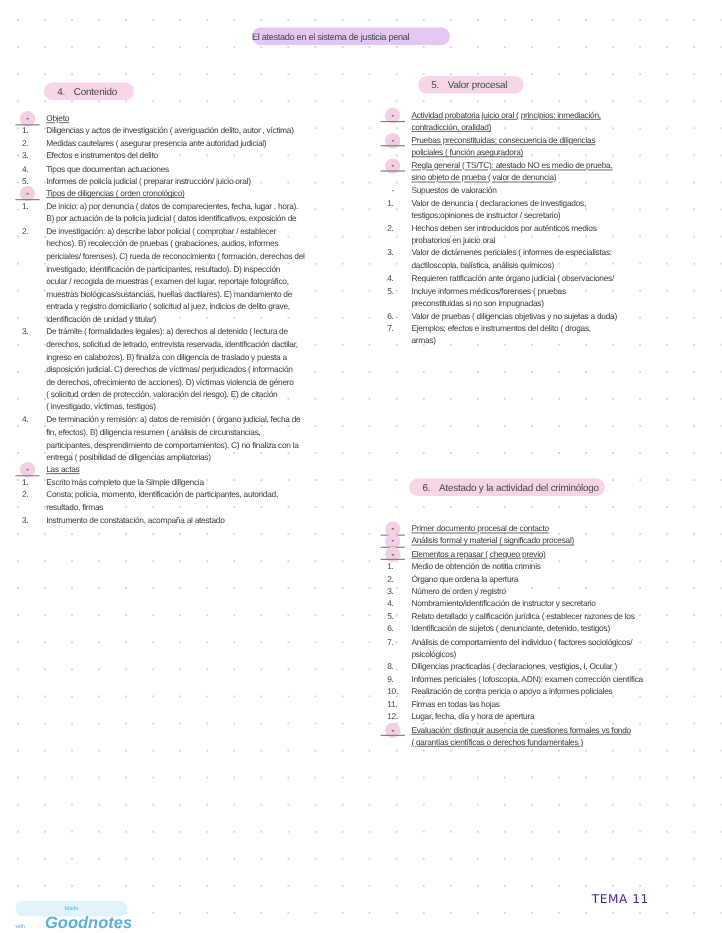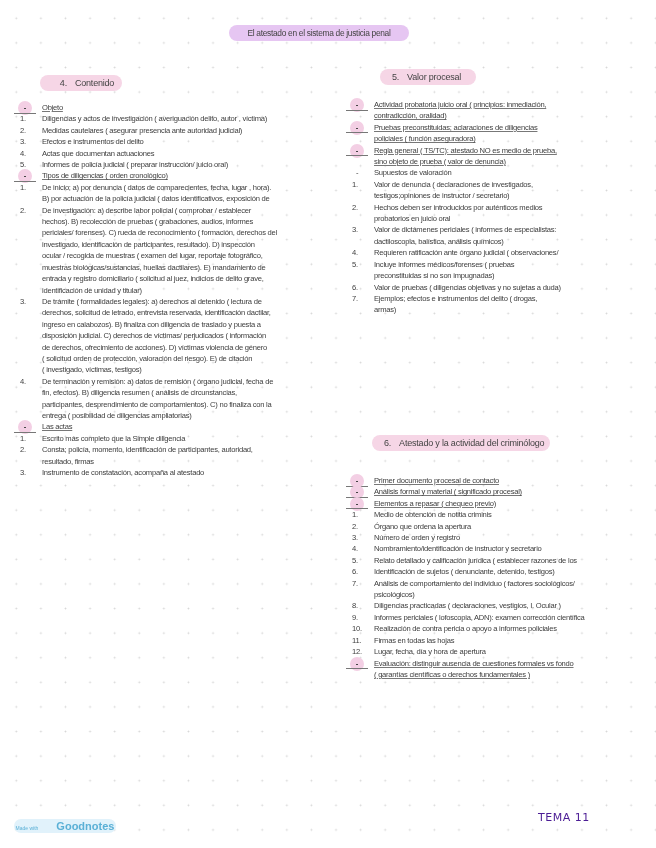--- a/index.html
+++ b/index.html
@@ -8,21 +8,21 @@
     background-color: #ffffff;
     background-image: radial-gradient(circle, #d6d6d6 0.8px, transparent 1.1px);
     background-size: 24.6px 24.6px;
     background-position: 4px 6px;
     font-family: "Liberation Sans", sans-serif;
     color: #3a3a3a;
   }
   .title-pill {
     position: absolute; left: 229px; top: 25px; width: 180px; height: 16px;
     background: #e6c6f2; border-radius: 9px;
-    font-size: 8.4px; line-height: 16px; text-align: center; color: #444;
+    font-size: 8.4px; line-height: 16px; text-align: left; color: #444;
     letter-spacing: -0.3px;
   }
   .sec-pill {
     position: absolute; height: 16px; background: #f6d6e6; border-radius: 9px;
     font-size: 9px; line-height: 16px; color: #444; letter-spacing: -0.2px;
   }
   .sec-pill .num { margin-left: 12px; margin-right: 8px; }
   .col { position: absolute; font-size: 7.6px; line-height: 11.4px; letter-spacing: -0.25px; color: #3d3d3d; }
   .line { position: relative; white-space: nowrap; }
   .line .mk { position: absolute; left: 0; width: 14px; text-align: left; }
@@ -36,32 +36,32 @@
   .bullet .uline {
     position: absolute; left: -6px; top: 10.5px; width: 22px; height: 0;
     border-top: 0.8px solid #777;
   }
   .plain-bullet .mk { left: 4px; }
   .made-with {
     position: absolute; left: 14px; top: 819px; height: 14px; width: 102px;
     background: #e1f2fb; border-radius: 8px; color: #5ab0d6;
     font-size: 5px; line-height: 14px; text-align: center;
   }
-  .made-with b { font-size: 11px; font-weight: bold; margin-left: 18px; }
+  .made-with b { font-size: 15px; font-weight: bold; margin-left: 18px; font-style: italic; }
   .tema {
     position: absolute; left: 538px; top: 811px;
     font-family: "DejaVu Sans", sans-serif; font-size: 11px; color: #4c1d95; letter-spacing: 0.5px;
   }
 </style>
 </head>
 <body>
 
 <div class="title-pill">El atestado en el sistema de justicia penal</div>
 
-<div class="sec-pill" style="left:40px; top:75px; width:82px;text-align:center;">
+<div class="sec-pill" style="left:40px; top:75px; width:82px;">
   <span class="num">4.</span><span>Contenido</span>
 </div>
 <div class="col" id="col-left" style="left:20px; top:102px; width:310px;">
     <div class="line bullet">
       <span class="mk">-</span>
       <span class="uline"></span>
       <span class="tx">Objeto</span>
     </div>
     <div class="line">
       <span class="mk">1.</span>
@@ -70,21 +70,21 @@
     <div class="line">
       <span class="mk">2.</span>
       <span class="tx">Medidas cautelares ( asegurar presencia ante autoridad judicial)</span>
     </div>
     <div class="line">
       <span class="mk">3.</span>
       <span class="tx">Efectos e instrumentos del delito</span>
     </div>
     <div class="line">
       <span class="mk">4.</span>
-      <span class="tx">Actas que documentan actuaciones</span>
+      <span class="tx">Tipos que documentan actuaciones</span>
     </div>
     <div class="line">
       <span class="mk">5.</span>
       <span class="tx">Informes de policía judicial ( preparar instrucción/ juicio oral)</span>
     </div>
     <div class="line bullet">
       <span class="mk">-</span>
       <span class="uline"></span>
       <span class="tx">Tipos de diligencias ( orden cronológico)</span>
     </div>
@@ -185,21 +185,21 @@
       <span class="mk">-</span>
       <span class="uline"></span>
       <span class="tx">Actividad probatoria juicio oral ( principios: inmediación,</span>
     </div>
     <div class="line bullet cont">
       <span class="tx">contradicción, oralidad)</span>
     </div>
     <div class="line bullet">
       <span class="mk">-</span>
       <span class="uline"></span>
-      <span class="tx">Pruebas preconstituidas; aclaraciones de diligencias</span>
+      <span class="tx">Pruebas preconstituidas; consecuencia de diligencias</span>
     </div>
     <div class="line bullet cont">
       <span class="tx">policiales ( función aseguradora)</span>
     </div>
     <div class="line bullet">
       <span class="mk">-</span>
       <span class="uline"></span>
       <span class="tx">Regla general ( TS/TC): atestado NO es medio de prueba,</span>
     </div>
     <div class="line bullet cont">

